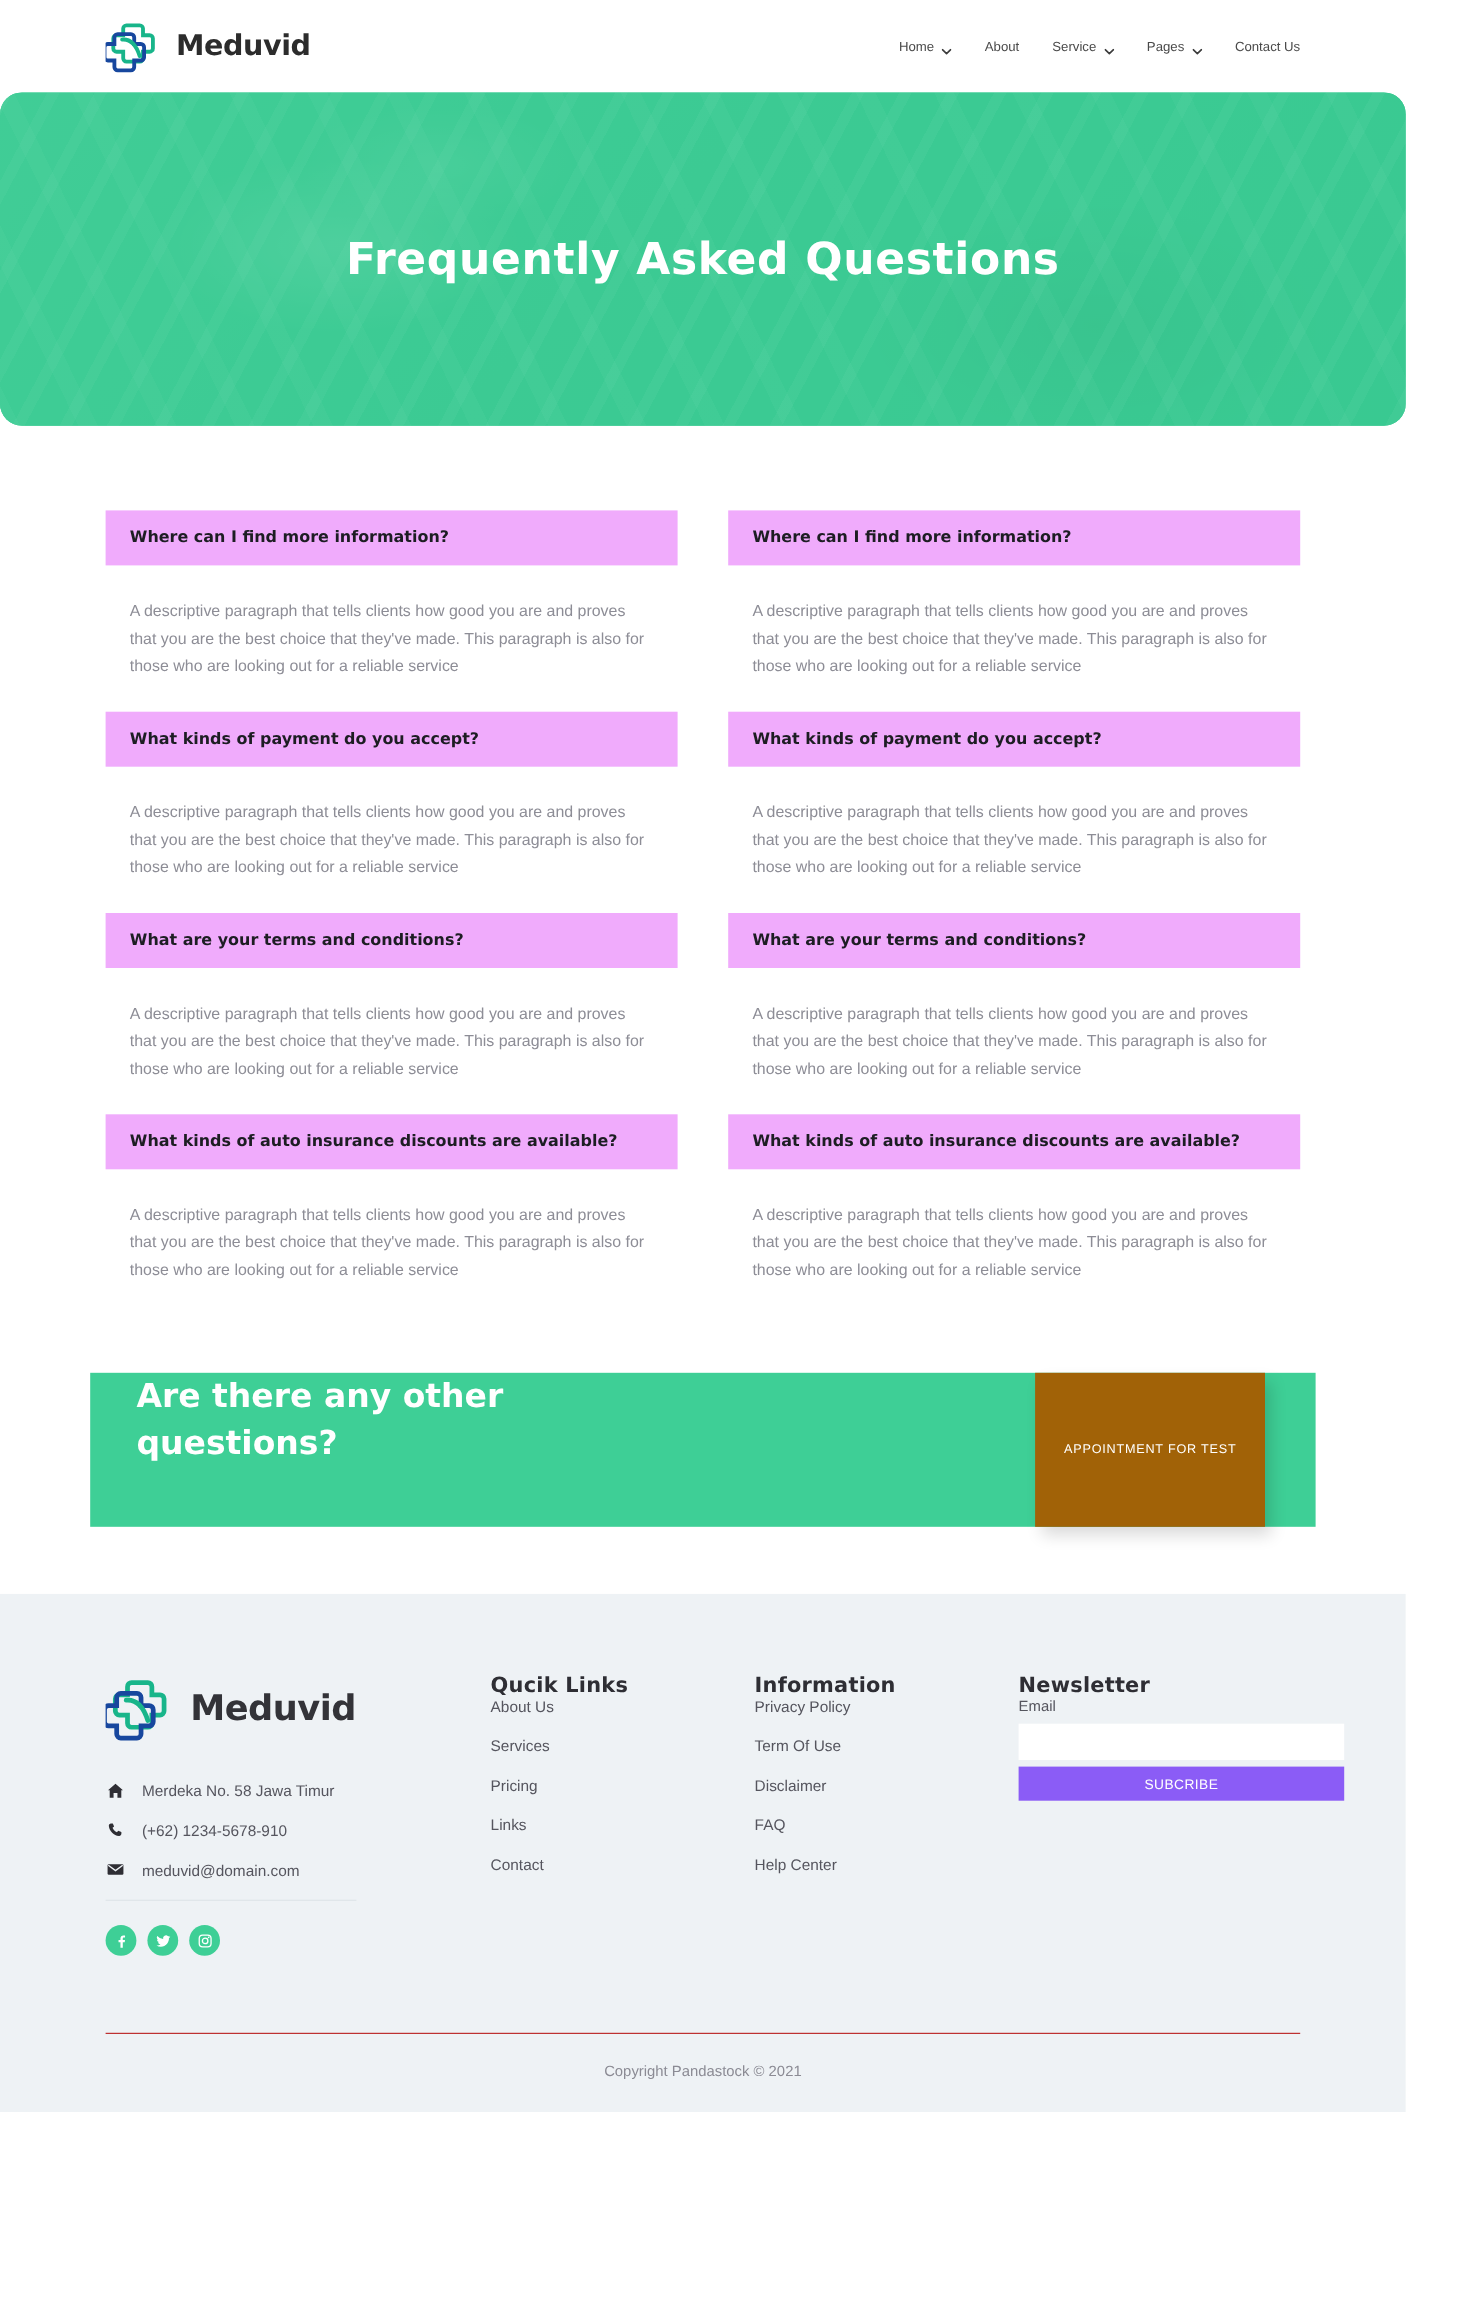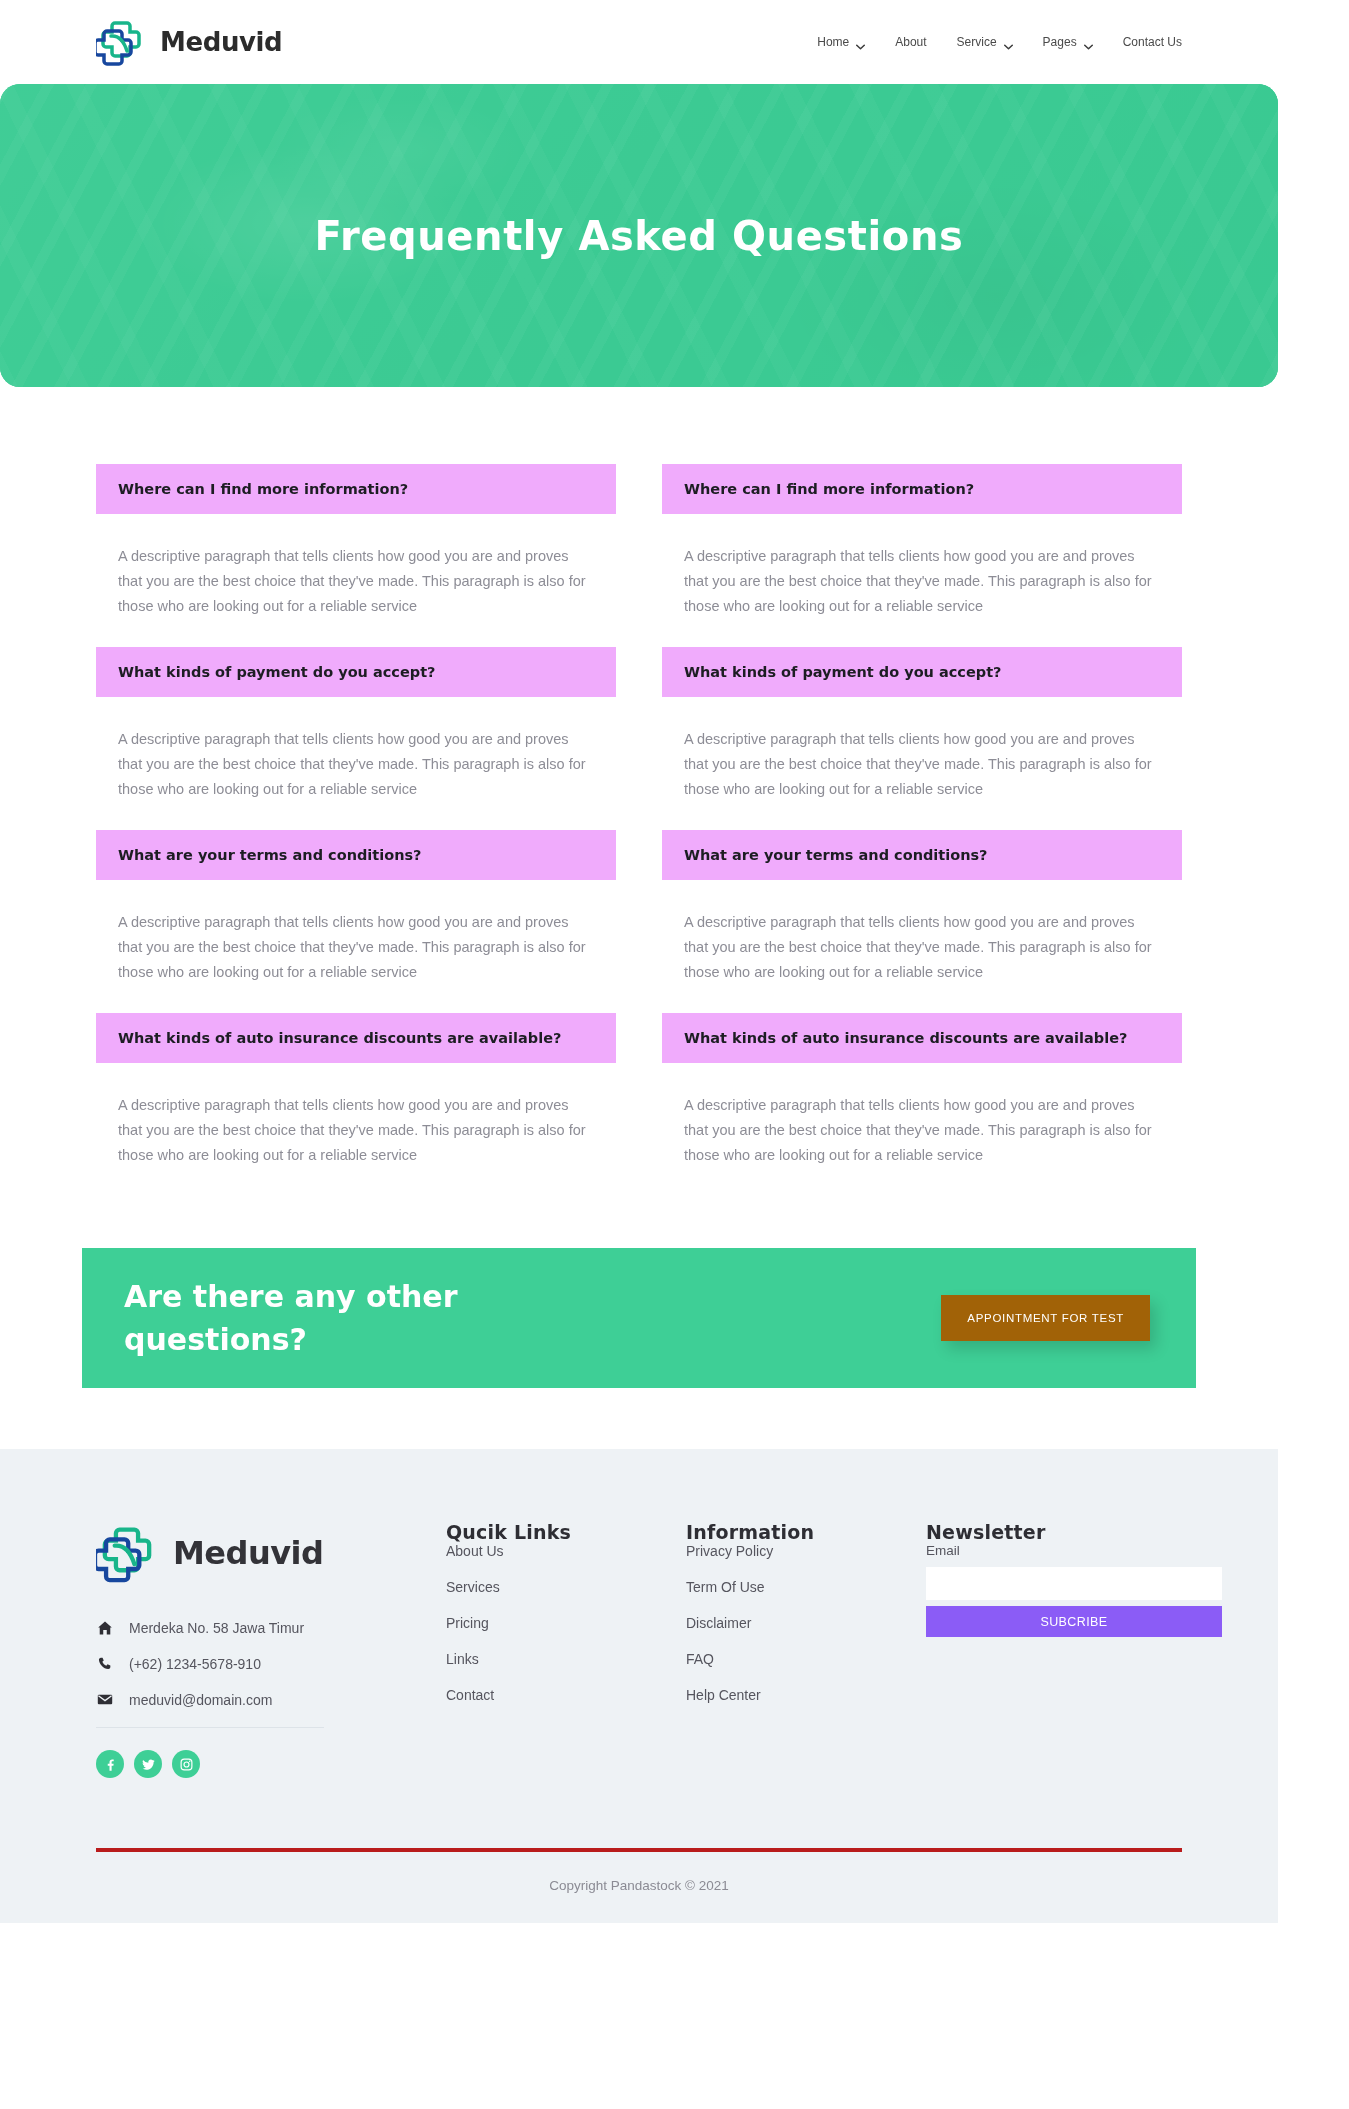--- a/index.html
+++ b/index.html
@@ -91,21 +91,20 @@
     line-height: 25px;
     color: #8d8d96;
   }
 
   
   .cta-wrap { padding: 52px 82px 0 82px; background:#fff; }
   .cta {
     background: #3ecf96;
     height: 140px;
     display: flex;
-    align-items: center;
     justify-content: space-between;
     padding: 0 46px 0 42px;
   }
   .cta-title {
     color: #ffffff;
     font-size: 30px;
     font-weight: bold;
     line-height: 43px;
     max-width: 420px;
     font-family: "DejaVu Sans", sans-serif;
@@ -162,21 +161,21 @@
     font-size: 13px; font-family:"Liberation Sans", sans-serif;
     margin-bottom: 6px; display:block;
   }
   .f-sub {
     width: 296px; height: 31px; background: #8b5cf6; color:#fff;
     border: none; cursor: pointer; font-size: 12.5px; letter-spacing: .4px;
     font-family:"Liberation Sans", sans-serif;
   }
   .footer-bottom {
     margin-top: 70px;
-    border-top: 4px solid #b91c1c;
+    border-top: 1px solid #b91c1c;
     padding: 26px 0 30px 0;
     text-align: center;
     font-size: 13.5px;
     color: #8b8b94;
   }
 </style>
 </head>
 <body>
 
 <div class="page">

